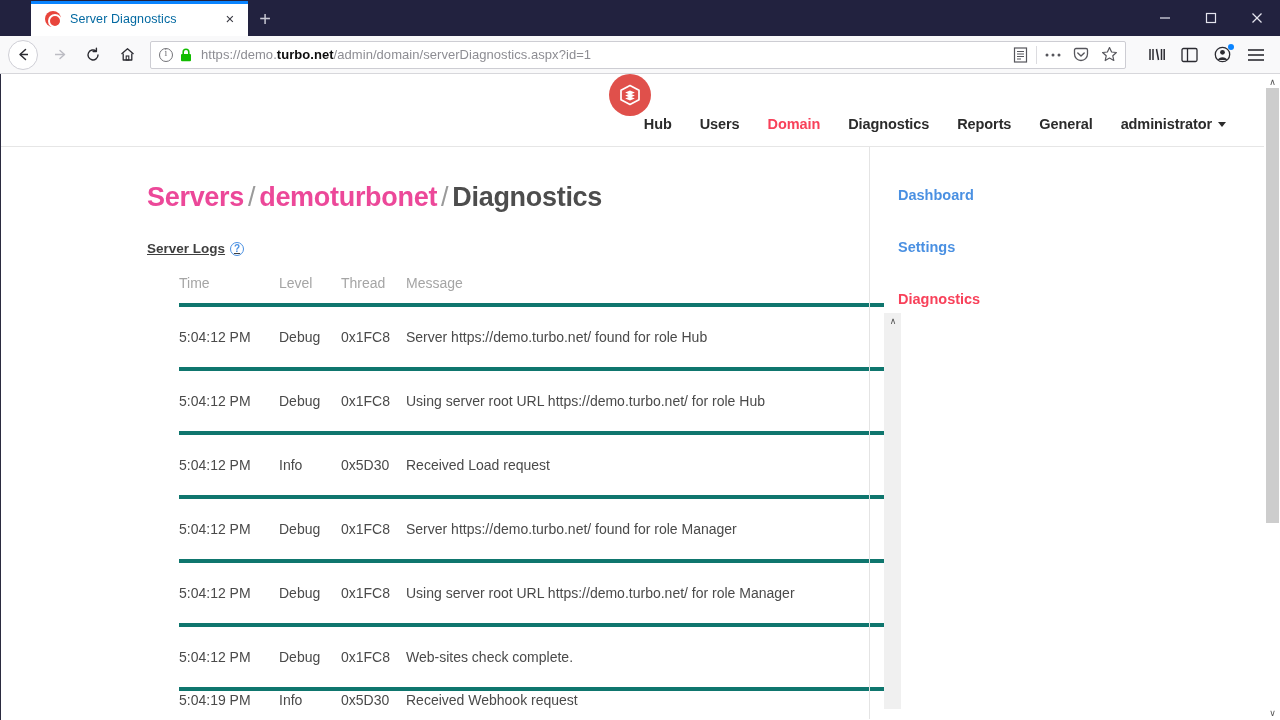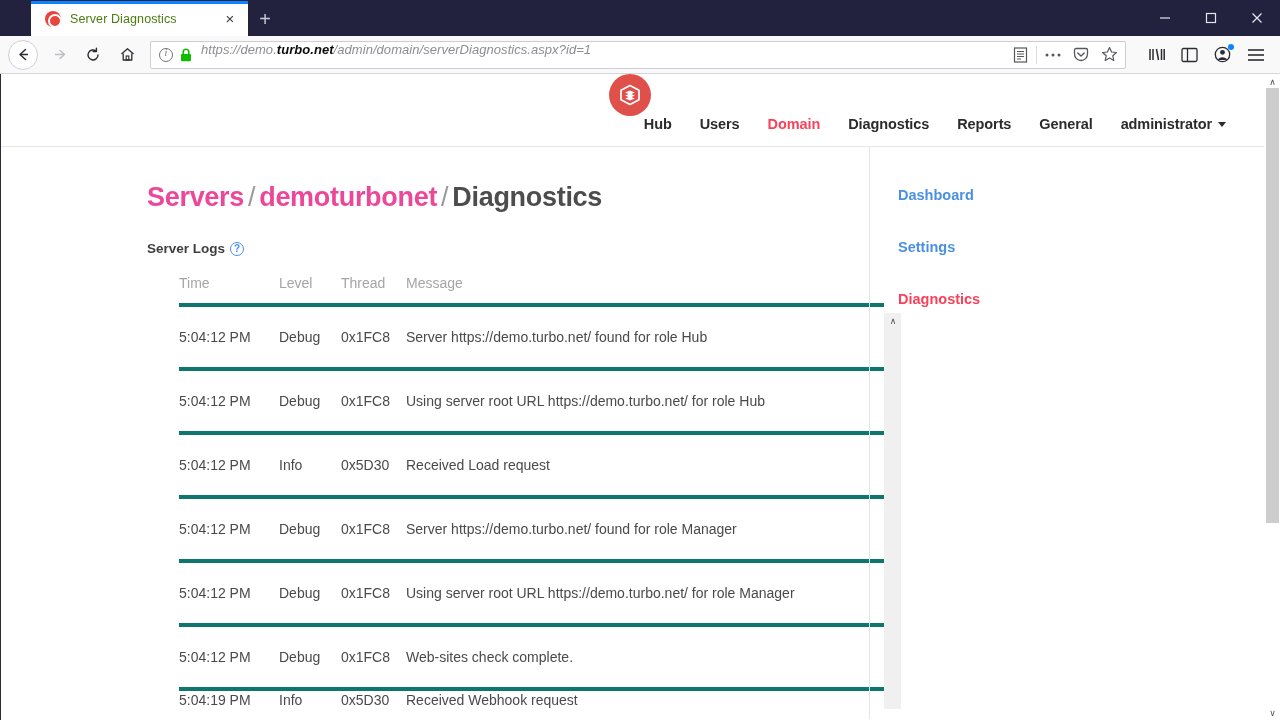--- a/index.html
+++ b/index.html
@@ -54,21 +54,21 @@
   .tab-favicon::after {
     content: "";
     position: absolute;
     left: 3px; top: 3px;
     width: 10px; height: 10px;
     border-radius: 50%;
     border: 2px solid #ffffff;
   }
   .tab-title {
     font-size: 12.5px;
-    color: #4d7c0f;
+    color: #0369a1;
     white-space: nowrap;
     overflow: hidden;
     flex: 1;
     letter-spacing: 0.1px;
   }
   .tab-close {
     width: 20px; height: 20px;
     display: flex; align-items: center; justify-content: center;
     color: #3b3b44;
     font-size: 15px;
@@ -123,23 +123,23 @@
   }
 
   #urlbar {
     flex: 1;
     height: 28px;
     background: #ffffff;
     border: 1px solid #cdcdd3;
     border-radius: 2px;
     margin: 0 14px 0 6px;
     display: flex;
+    align-items: center;
     padding: 0 2px 0 8px;
     min-width: 0;
-    font-style: italic;
   }
   .url-ident { display: flex; align-items: center; gap: 7px; margin-right: 9px; }
   .info-icon {
     width: 14px; height: 14px;
     border: 1.3px solid #737378;
     border-radius: 50%;
     position: relative;
     flex: 0 0 14px;
   }
   .info-icon::after {
@@ -265,20 +265,21 @@
   #breadcrumb .bc-sep { color: #9a9a9a; font-weight: normal; padding: 0 4px; }
 
   #section-title {
     margin-top: 28px;
     font-size: 13.5px;
     font-weight: bold;
     color: #3f3f3f;
     display: flex;
     align-items: center;
     gap: 5px;
+    text-decoration: underline;
   }
   .help-icon {
     width: 14px; height: 14px;
     border: 1.4px solid #4a90e2;
     border-radius: 50%;
     color: #4a90e2;
     font-size: 10px;
     font-weight: bold;
     display: flex; align-items: center; justify-content: center;
     line-height: 1;

